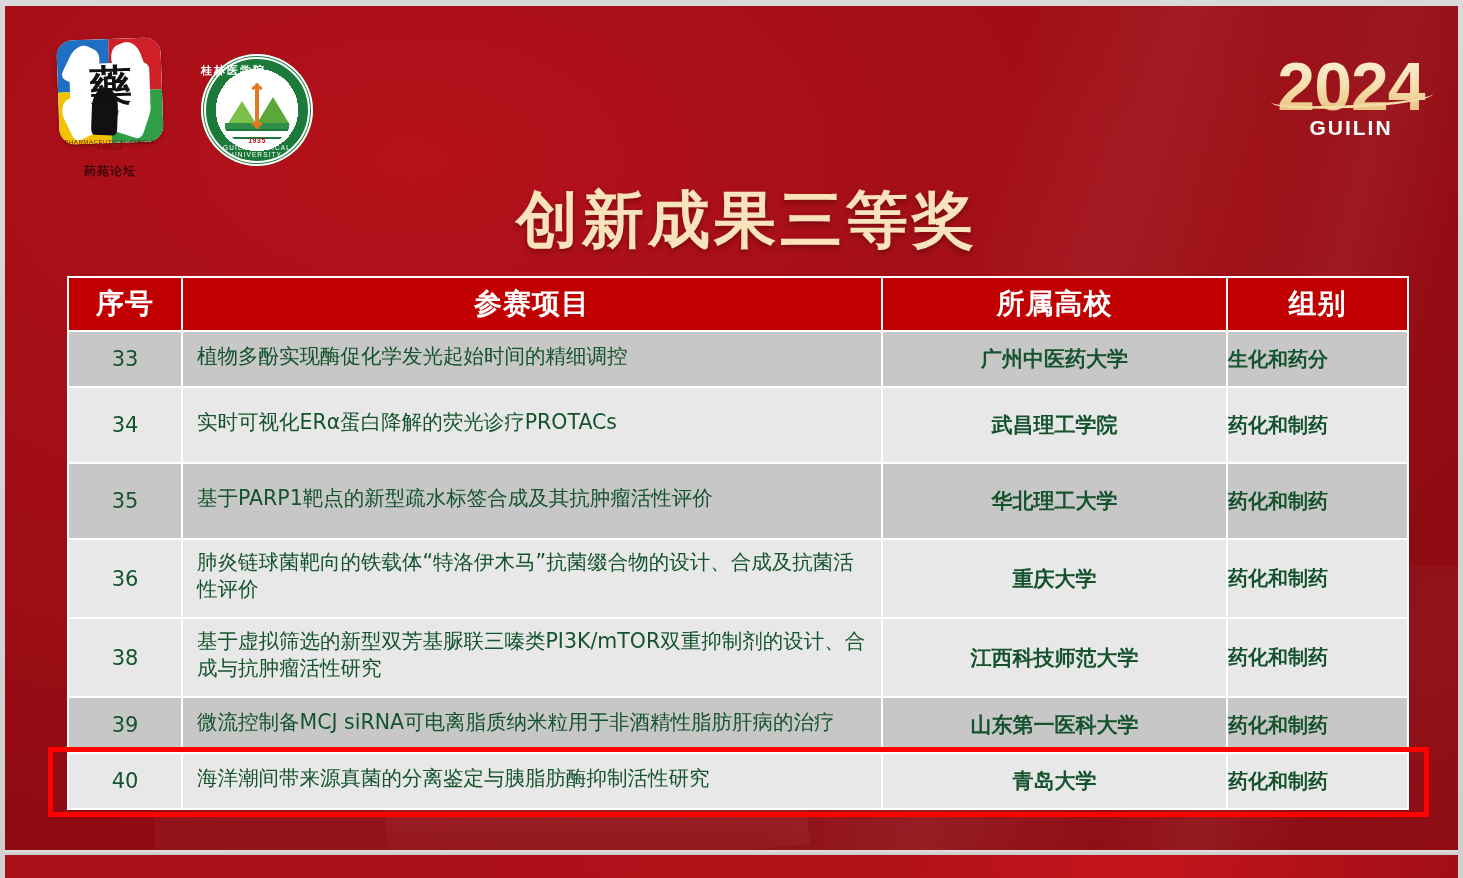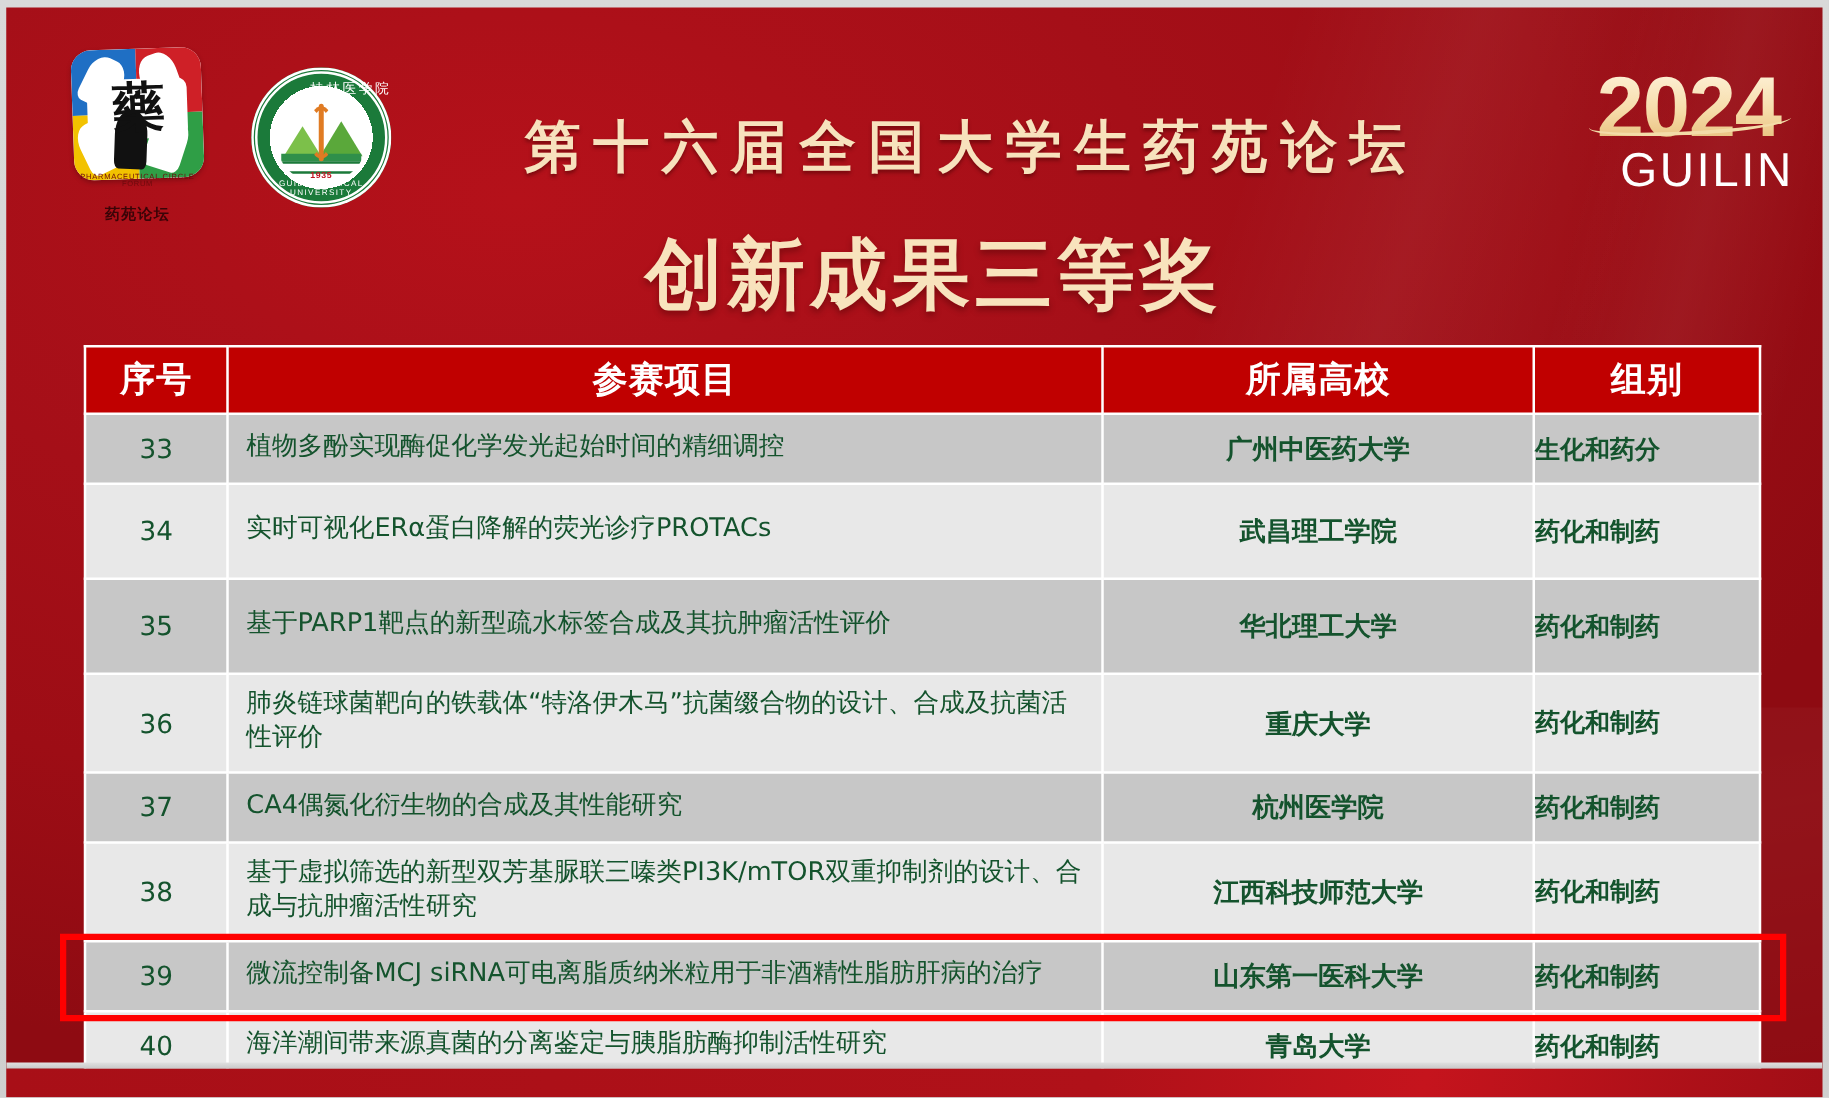--- a/index.html
+++ b/index.html
@@ -157,22 +157,22 @@
     border-left:17px solid transparent; border-right:17px solid transparent;
     border-bottom:28px solid #5aa83a; }
   .water { position:absolute; left:5px; top:50px; width:64px; height:8px; background:#2f8f4a; }
   .book { position:absolute; left:6px; top:56px; width:62px; height:10px;
     background:#ffffff; border-top:2px solid #1b7a3a; border-bottom:2px solid #1b7a3a; }
   .staff { position:absolute; left:35px; top:10px; width:4px; height:46px; background:#e07b23; border-radius:2px; }
   .snake { position:absolute; left:28px; top:12px; width:18px; height:42px;
     border:3px solid #e07b23; border-radius:50%/35%; border-left-color:transparent; border-right-color:transparent; }
   .uni-year { position:absolute; left:0; top:64px; width:74px; text-align:center;
     font-size:7px; color:#c1121f; font-weight:700; letter-spacing:0.5px; }
-  .uni-cn-top { position:absolute; left:0; top:9px; width:112px; text-align:right;
-    font-size:11px; color:#ffffff; font-weight:400; letter-spacing:2px;
+  .uni-cn-top { position:absolute; left:0; top:9px; width:112px; text-align:left;
+    font-size:11px; color:#ffffff; font-weight:700; letter-spacing:2px;
     font-family:"DejaVu Sans", sans-serif; }
   .uni-en-bot { position:absolute; left:0; top:90px; width:112px; text-align:center;
     font-size:6.5px; color:#ffffff; letter-spacing:1.1px; }
 
   
   .header-title {
     position:absolute; left:352px; top:82px;
     width:840px;
     text-align:center;
     font-size: 45px;
@@ -201,22 +201,22 @@
     line-height:56px;
   }
   .guilin-swoosh {
     position:absolute; left:4px; top:30px; width:162px; height:20px;
     border-bottom: 3px solid #f3dca8;
     border-radius: 50%;
     transform: rotate(-3deg);
   }
   .guilin-city {
     position:absolute; left:0; top:58px; width:168px;
-    text-align:right;
-    font-size:38px; font-weight:400; color:#ffffff;
+    text-align:center;
+    font-size:21px; font-weight:700; color:#ffffff;
     letter-spacing:2px;
     font-family:"Liberation Sans", sans-serif;
   }
 
   
   .award-heading {
     position:absolute; left:0; top:172px;
     width:1453px;
     text-align:center;
     font-size: 62px;
@@ -333,21 +333,20 @@
         <div class="mtn-r"></div>
         <div class="water"></div>
         <div class="book"></div>
         <div class="staff"></div>
         <div class="snake"></div>
         <div class="uni-year">1935</div>
       </div>
       <div class="uni-en-bot">GUILIN MEDICAL UNIVERSITY</div>
     </div>
 
-    <div class="header-title">第十六届全国大学生药苑论坛</div>
 
     <div class="guilin-mark">
       <div class="guilin-year">2024</div>
       <div class="guilin-swoosh"></div>
       <div class="guilin-city">GUILIN</div>
     </div>
 
     <div class="award-heading">创新成果三等奖</div>
 
     <div class="table-wrap">
@@ -384,26 +383,20 @@
             <td class="cell-prj">基于PARP1靶点的新型疏水标签合成及其抗肿瘤活性评价</td>
             <td class="cell-uni">华北理工大学</td>
             <td class="cell-grp">药化和制药</td>
           </tr>
           <tr class="band-light row-2line">
             <td class="cell-no">36</td>
             <td class="cell-prj">肺炎链球菌靶向的铁载体“特洛伊木马”抗菌缀合物的设计、合成及抗菌活性评价</td>
             <td class="cell-uni">重庆大学</td>
             <td class="cell-grp">药化和制药</td>
           </tr>
-          <tr class="band-dark row-1line">
-            <td class="cell-no">37</td>
-            <td class="cell-prj">CA4偶氮化衍生物的合成及其性能研究</td>
-            <td class="cell-uni">杭州医学院</td>
-            <td class="cell-grp">药化和制药</td>
-          </tr>
           <tr class="band-light row-2line">
             <td class="cell-no">38</td>
             <td class="cell-prj">基于虚拟筛选的新型双芳基脲联三嗪类PI3K/mTOR双重抑制剂的设计、合成与抗肿瘤活性研究</td>
             <td class="cell-uni">江西科技师范大学</td>
             <td class="cell-grp">药化和制药</td>
           </tr>
           <tr class="band-dark row-1line">
             <td class="cell-no">39</td>
             <td class="cell-prj">微流控制备MCJ siRNA可电离脂质纳米粒用于非酒精性脂肪肝病的治疗</td>
             <td class="cell-uni">山东第一医科大学</td>

